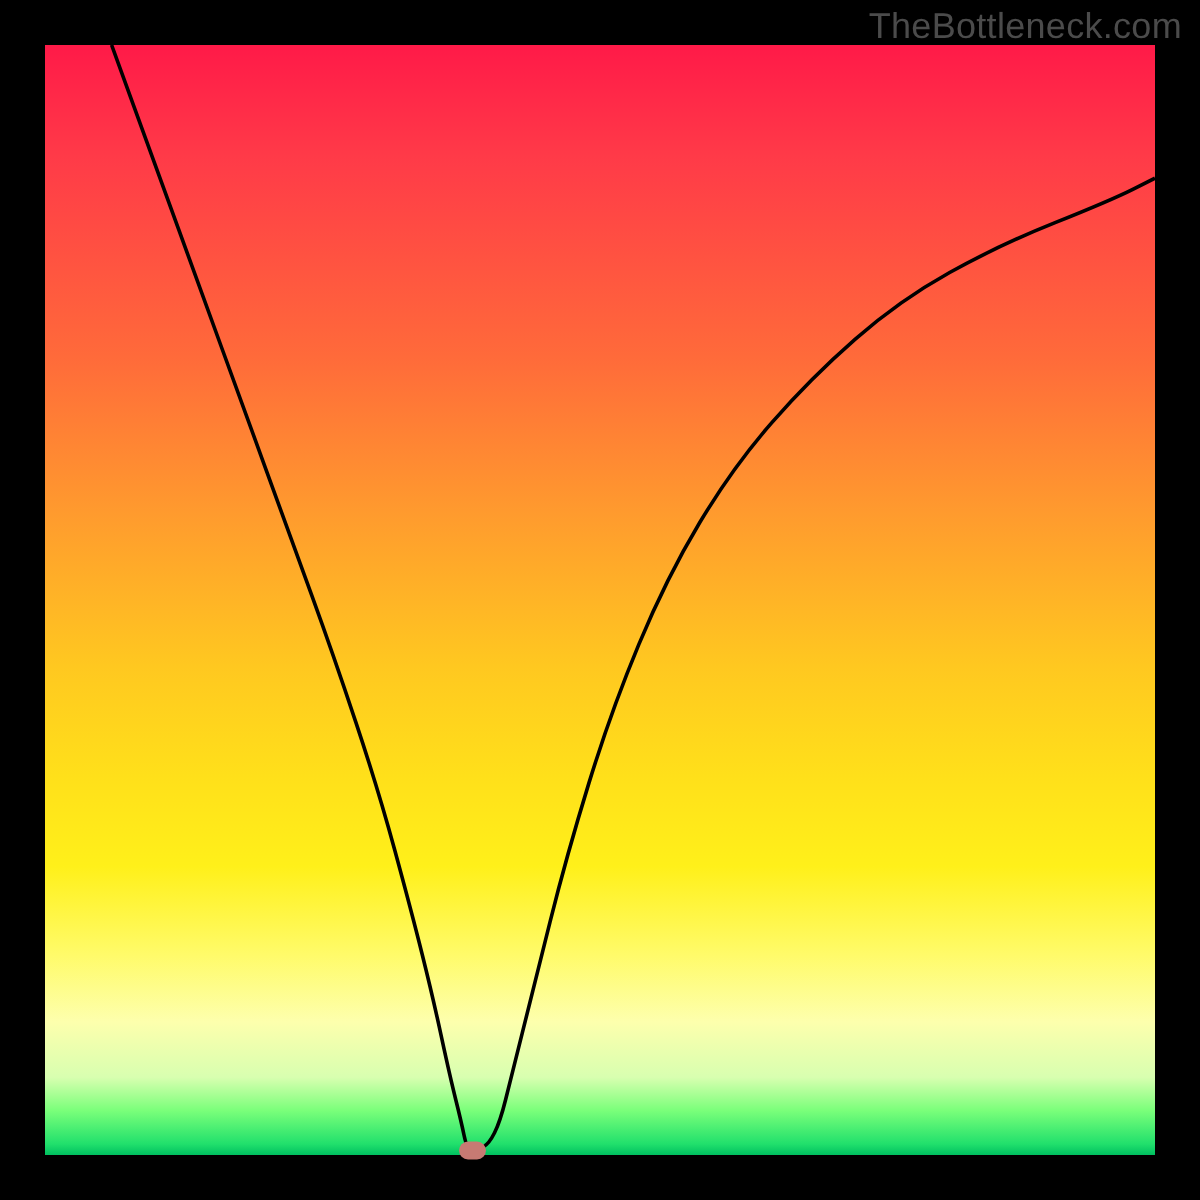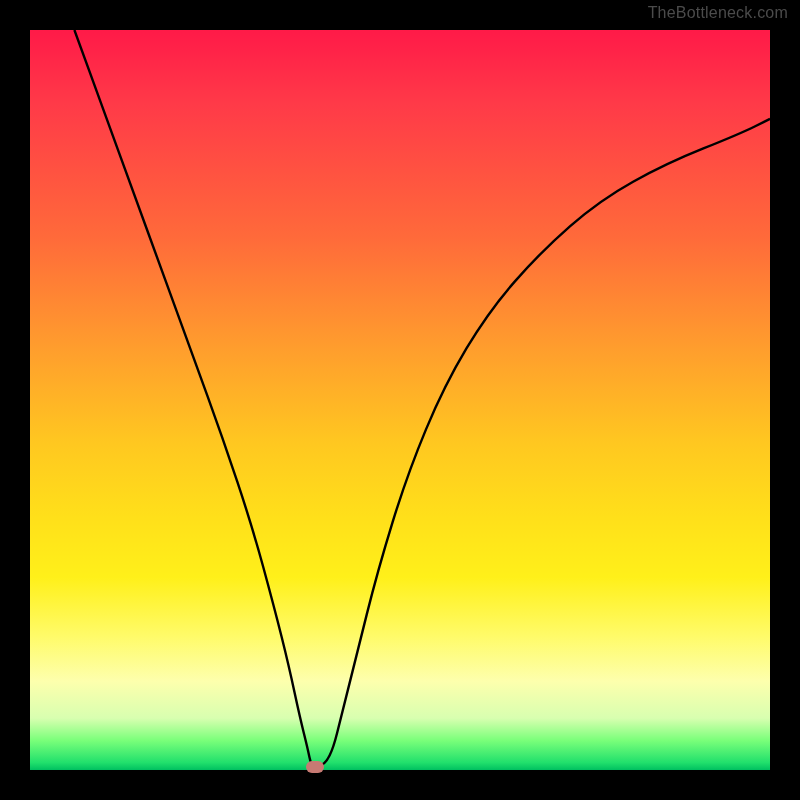--- a/index.html
+++ b/index.html
@@ -46,21 +46,21 @@
   .plot-area svg {
     position: absolute;
     left: 0;
     top: 0;
   }
   .watermark {
     position: absolute;
     top: 4px;
     right: 12px;
     color: #4b4b4b;
-    font-size: 16px;
+    font-size: 24px;
     letter-spacing: 0.2px;
     font-weight: 500;
   }
   .marker {
     position: absolute;
     width: 18px;
     height: 12px;
     background: #c77a73;
     border-radius: 6px / 6px;
   }

